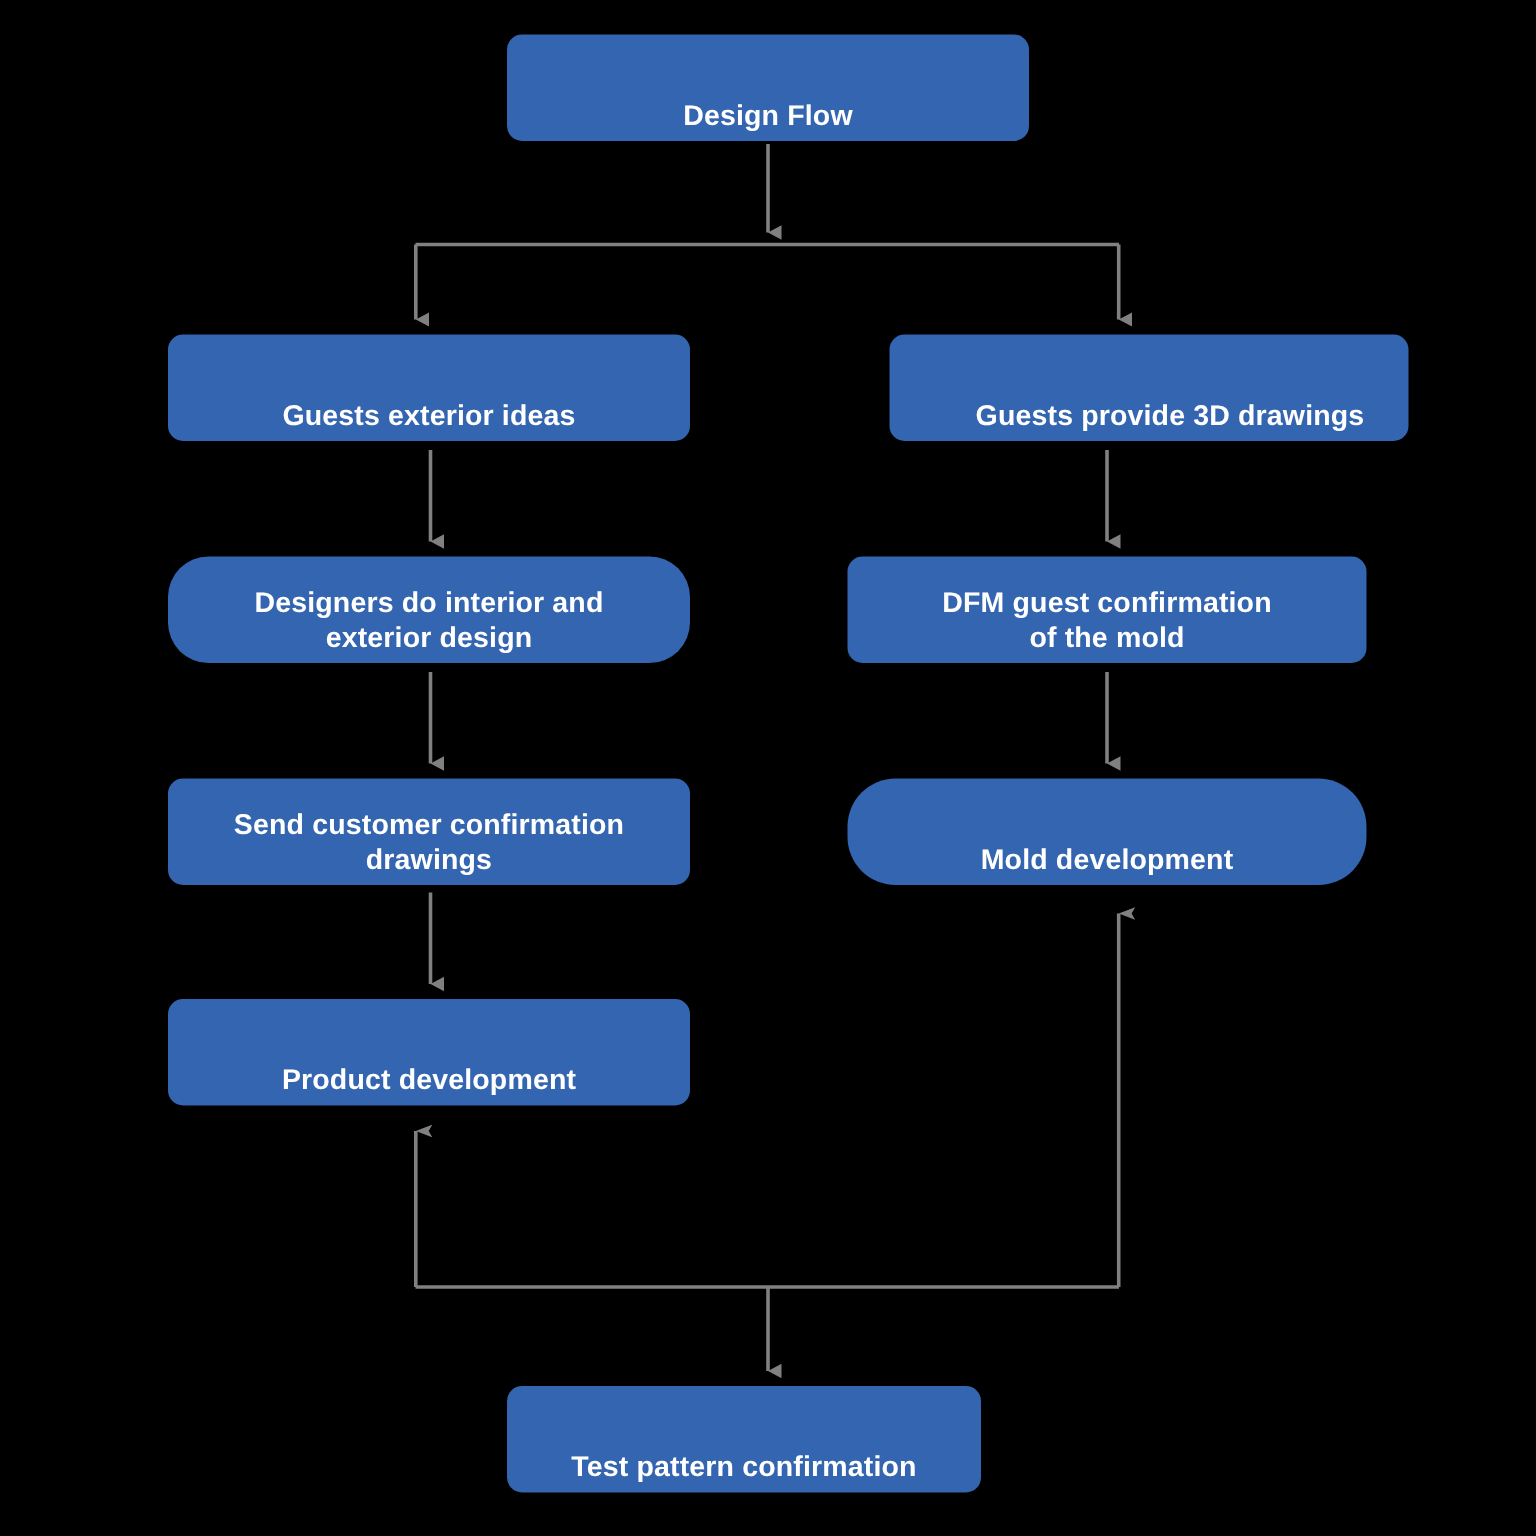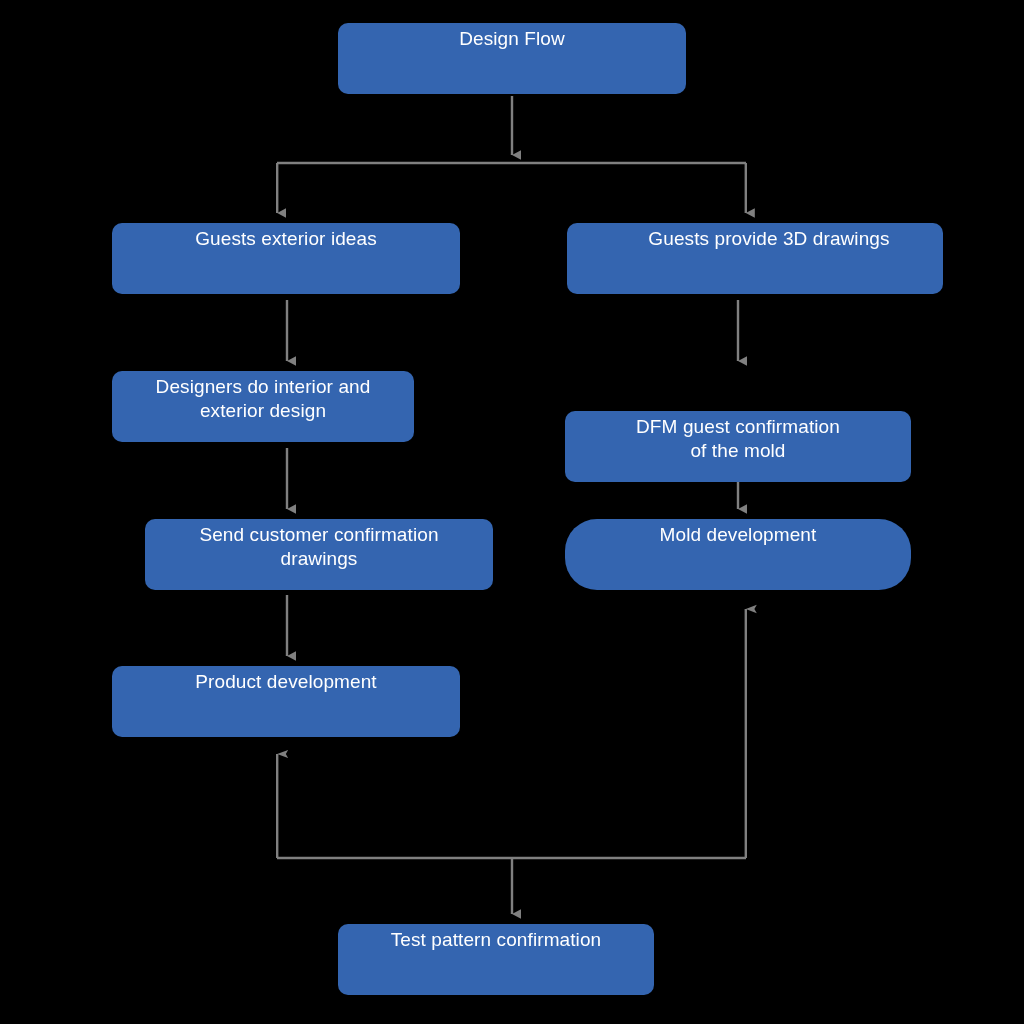--- a/index.html
+++ b/index.html
@@ -15,26 +15,26 @@
     background: #000000;
     overflow: hidden;
     font-family: "Liberation Sans", sans-serif;
   }
   .node {
     position: absolute;
     box-sizing: border-box;
     background: #3465b0;
     border-radius: 10px;
     color: #ffffff;
-    font-weight: normal;
+    font-weight: bold;
     font-size: 19px;
     line-height: 1.25;
     letter-spacing: 0.1px;
     display: flex;
-    align-items: flex-start;
+    align-items: flex-end;
     justify-content: center;
     text-align: center;
     padding: 4px 12px;
     white-space: pre-line;
   }
   #edges {
     position: absolute;
     left: 0;
     top: 0;
     width: 1024px;
@@ -81,35 +81,35 @@
   </svg>
 
   <div class="node" style="left:338px; top:23px; width:348px; height:71px;">
     <span>Design Flow</span>
   </div>
 
   <div class="node" style="left:112px; top:223px; width:348px; height:71px;">
     <span>Guests exterior ideas</span>
   </div>
 
-  <div class="node" style="left:567px; top:223px; width:376px; height:71px;padding-left:40px;">
+  <div class="node" style="left:593px; top:223px; width:346px; height:71px;padding-left:40px;">
     <span>Guests provide 3D drawings</span>
   </div>
 
-  <div class="node" style="left:112px; top:371px; width:302px; height:71px;">
+  <div class="node" style="left:112px; top:371px; width:348px; height:71px;border-radius:27px;">
     <span>Designers do interior and
 exterior design</span>
   </div>
 
-  <div class="node" style="left:565px; top:371px; width:346px; height:71px;margin-top:40px;">
+  <div class="node" style="left:565px; top:371px; width:346px; height:71px;">
     <span>DFM guest confirmation
 of the mold</span>
   </div>
 
-  <div class="node" style="left:112px; top:519px; width:348px; height:71px;margin-left:33px;">
+  <div class="node" style="left:112px; top:519px; width:348px; height:71px;">
     <span>Send customer confirmation
 drawings</span>
   </div>
 
   <div class="node" style="left:565px; top:519px; width:346px; height:71px;border-radius:32px;">
     <span>Mold development</span>
   </div>
 
   <div class="node" style="left:112px; top:666px; width:348px; height:71px;">
     <span>Product development</span>

